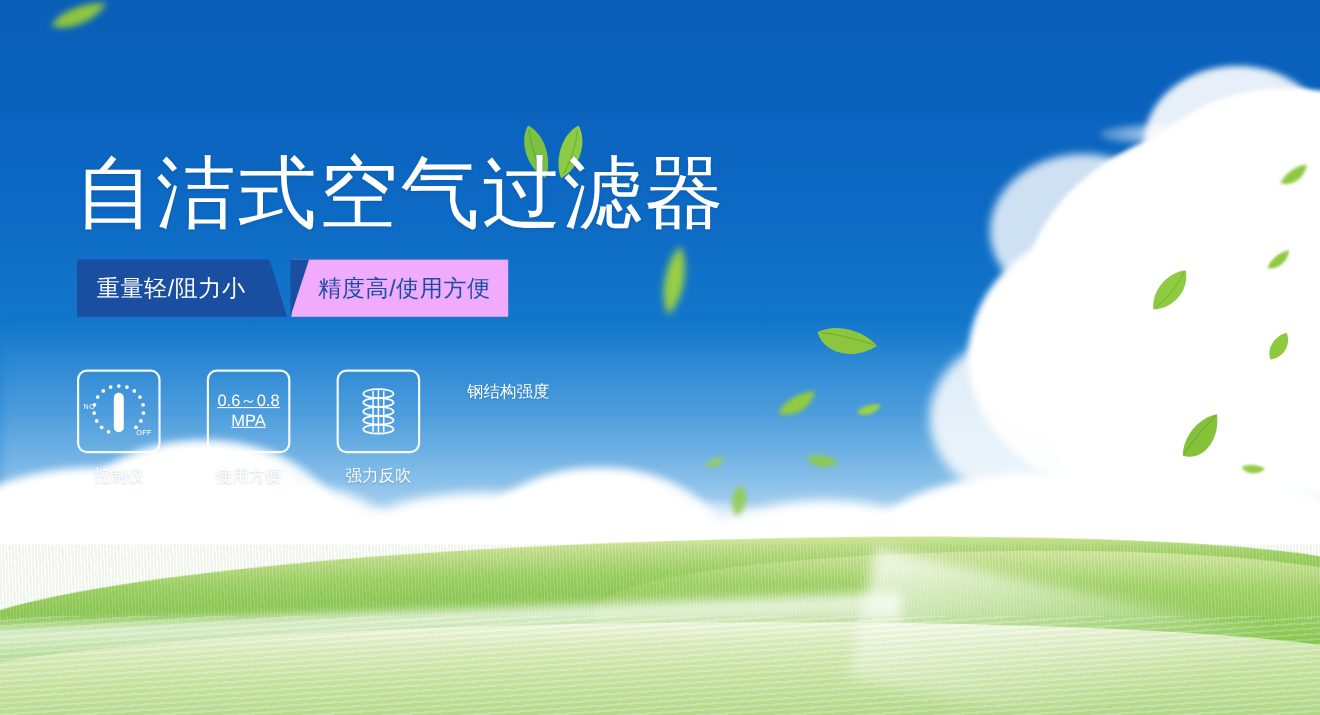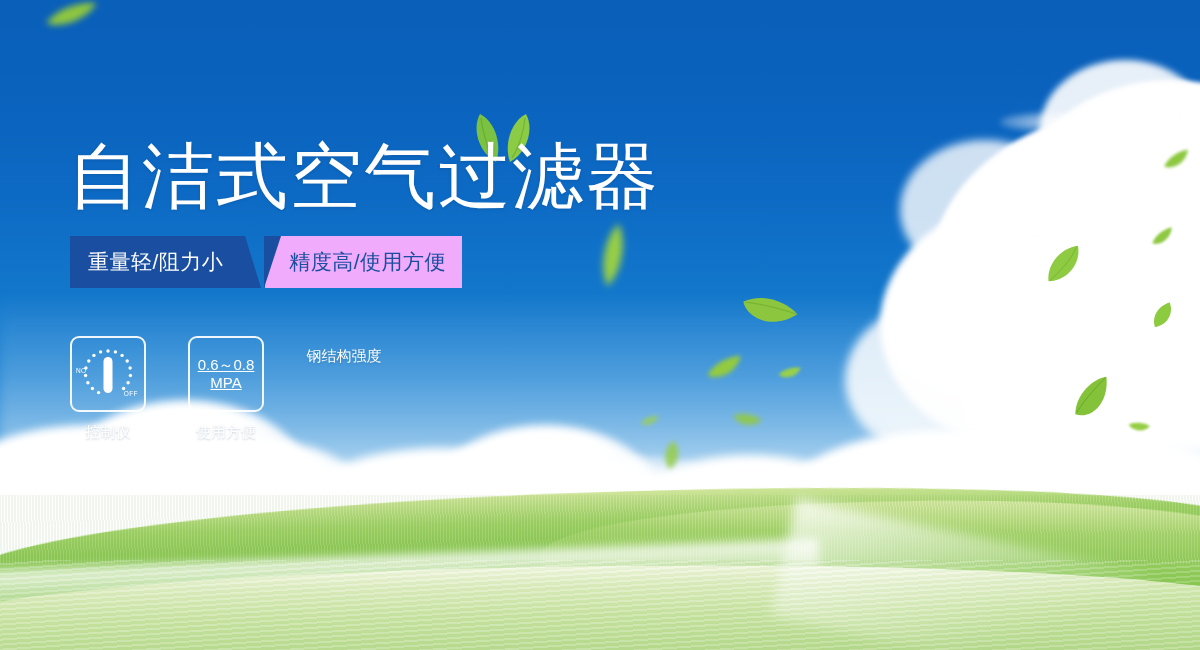--- a/index.html
+++ b/index.html
@@ -390,20 +390,39 @@
     <div class="feature">
       <div class="fbox">
         <div class="fbox-text">
           <div>0.6～0.8</div>
           <div>MPA</div>
         </div>
       </div>
       <div class="flabel">使用方便</div>
     </div>
 
+    <div class="feature">
+      <div class="fbox">
+        <svg viewBox="0 0 62 62" width="50" height="50">
+          <g stroke="#ffffff" stroke-width="2" fill="none">
+            <ellipse cx="31" cy="11" rx="17" ry="5"></ellipse>
+            <ellipse cx="31" cy="21" rx="17" ry="5"></ellipse>
+            <ellipse cx="31" cy="31" rx="17" ry="5"></ellipse>
+            <ellipse cx="31" cy="41" rx="17" ry="5"></ellipse>
+            <ellipse cx="31" cy="51" rx="17" ry="5"></ellipse>
+          </g>
+          <g stroke="#ffffff" stroke-width="1.7">
+            <line x1="25" y1="8" x2="25" y2="54"></line>
+            <line x1="31" y1="7" x2="31" y2="55"></line>
+            <line x1="37" y1="8" x2="37" y2="54"></line>
+          </g>
+        </svg>
+      </div>
+      <div class="flabel">强力反吹</div>
+    </div>
 
     <div class="feature">
       <div class="flabel">钢结构强度</div>
     </div>
 
 
   </div>
 </div>
 
 </body></html>

